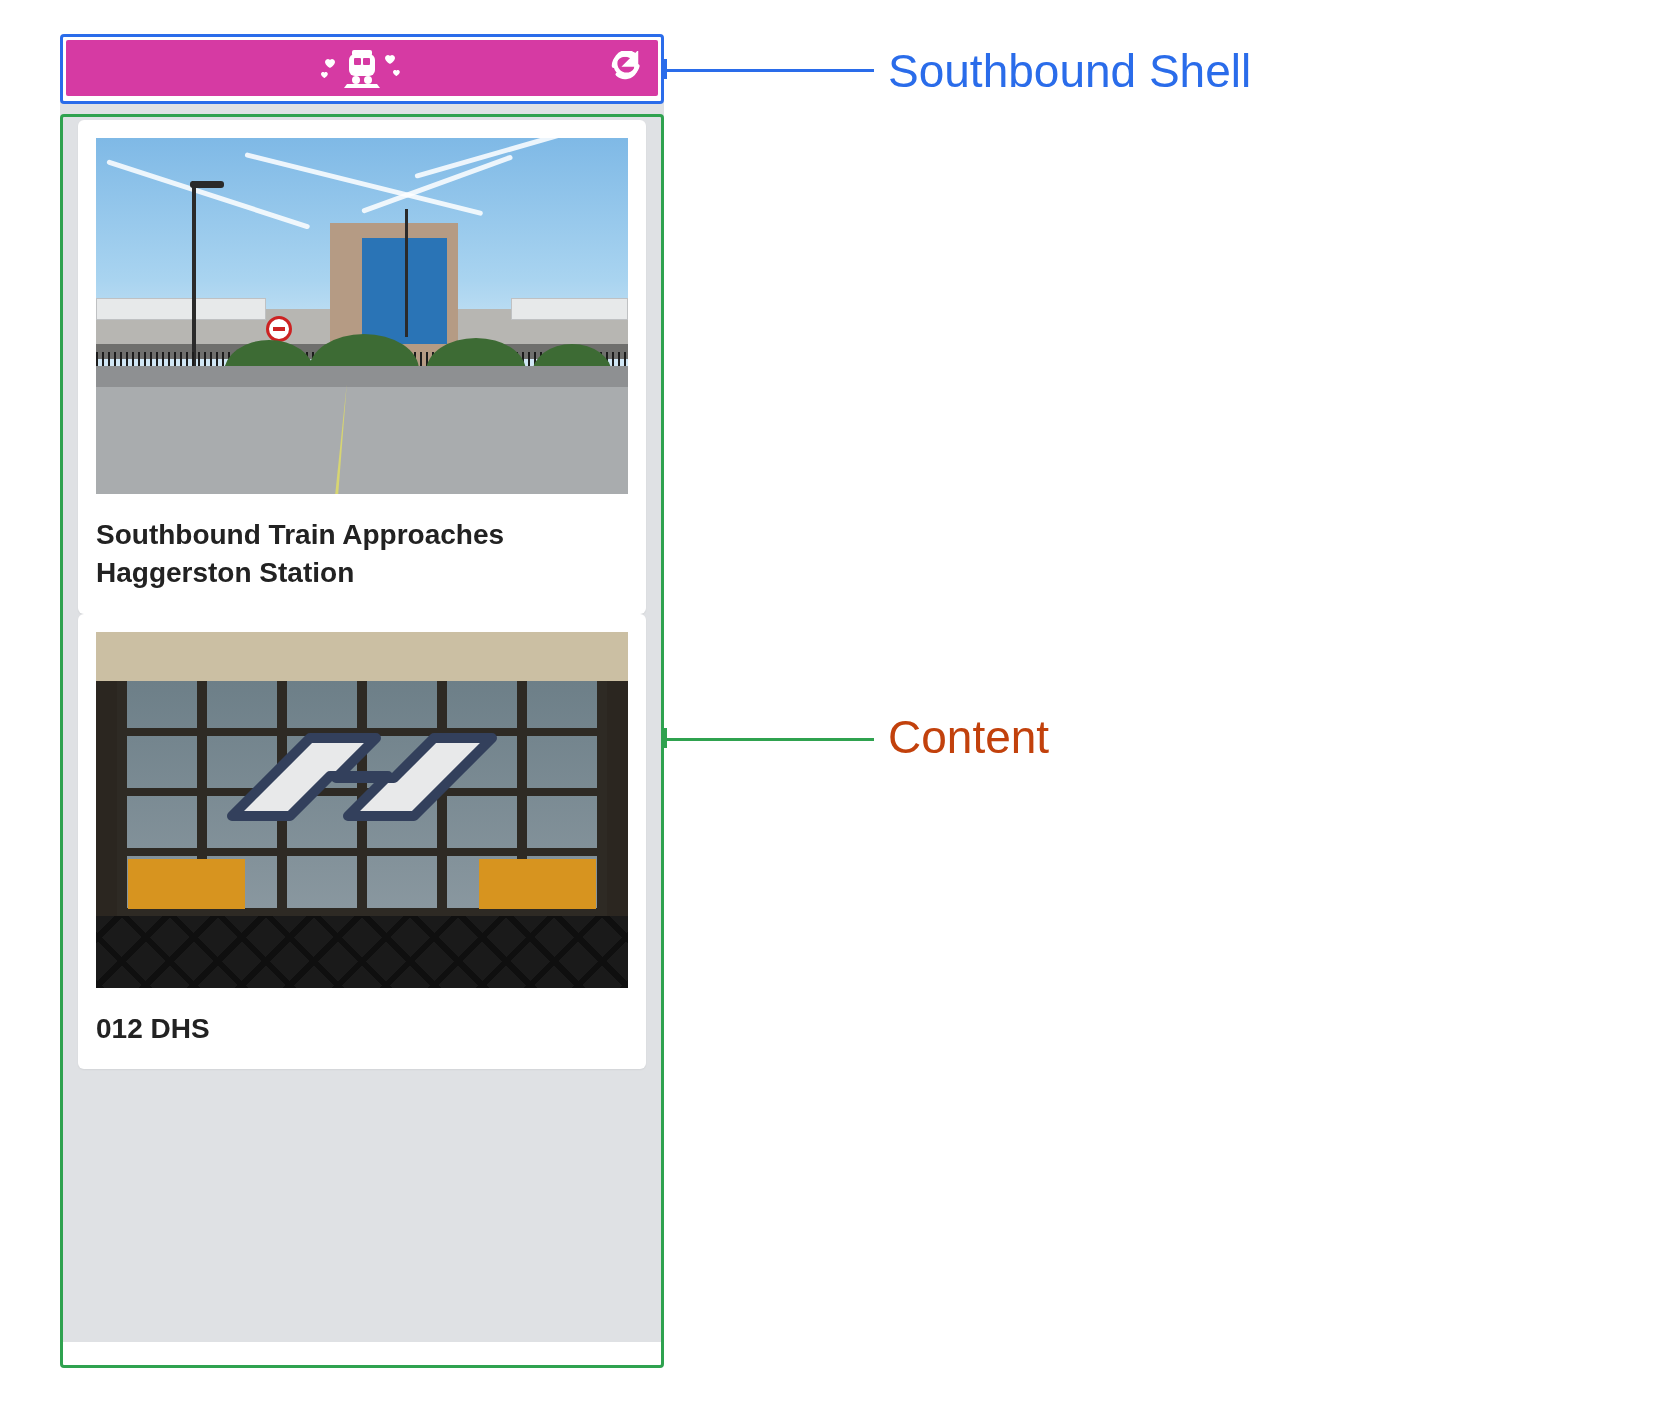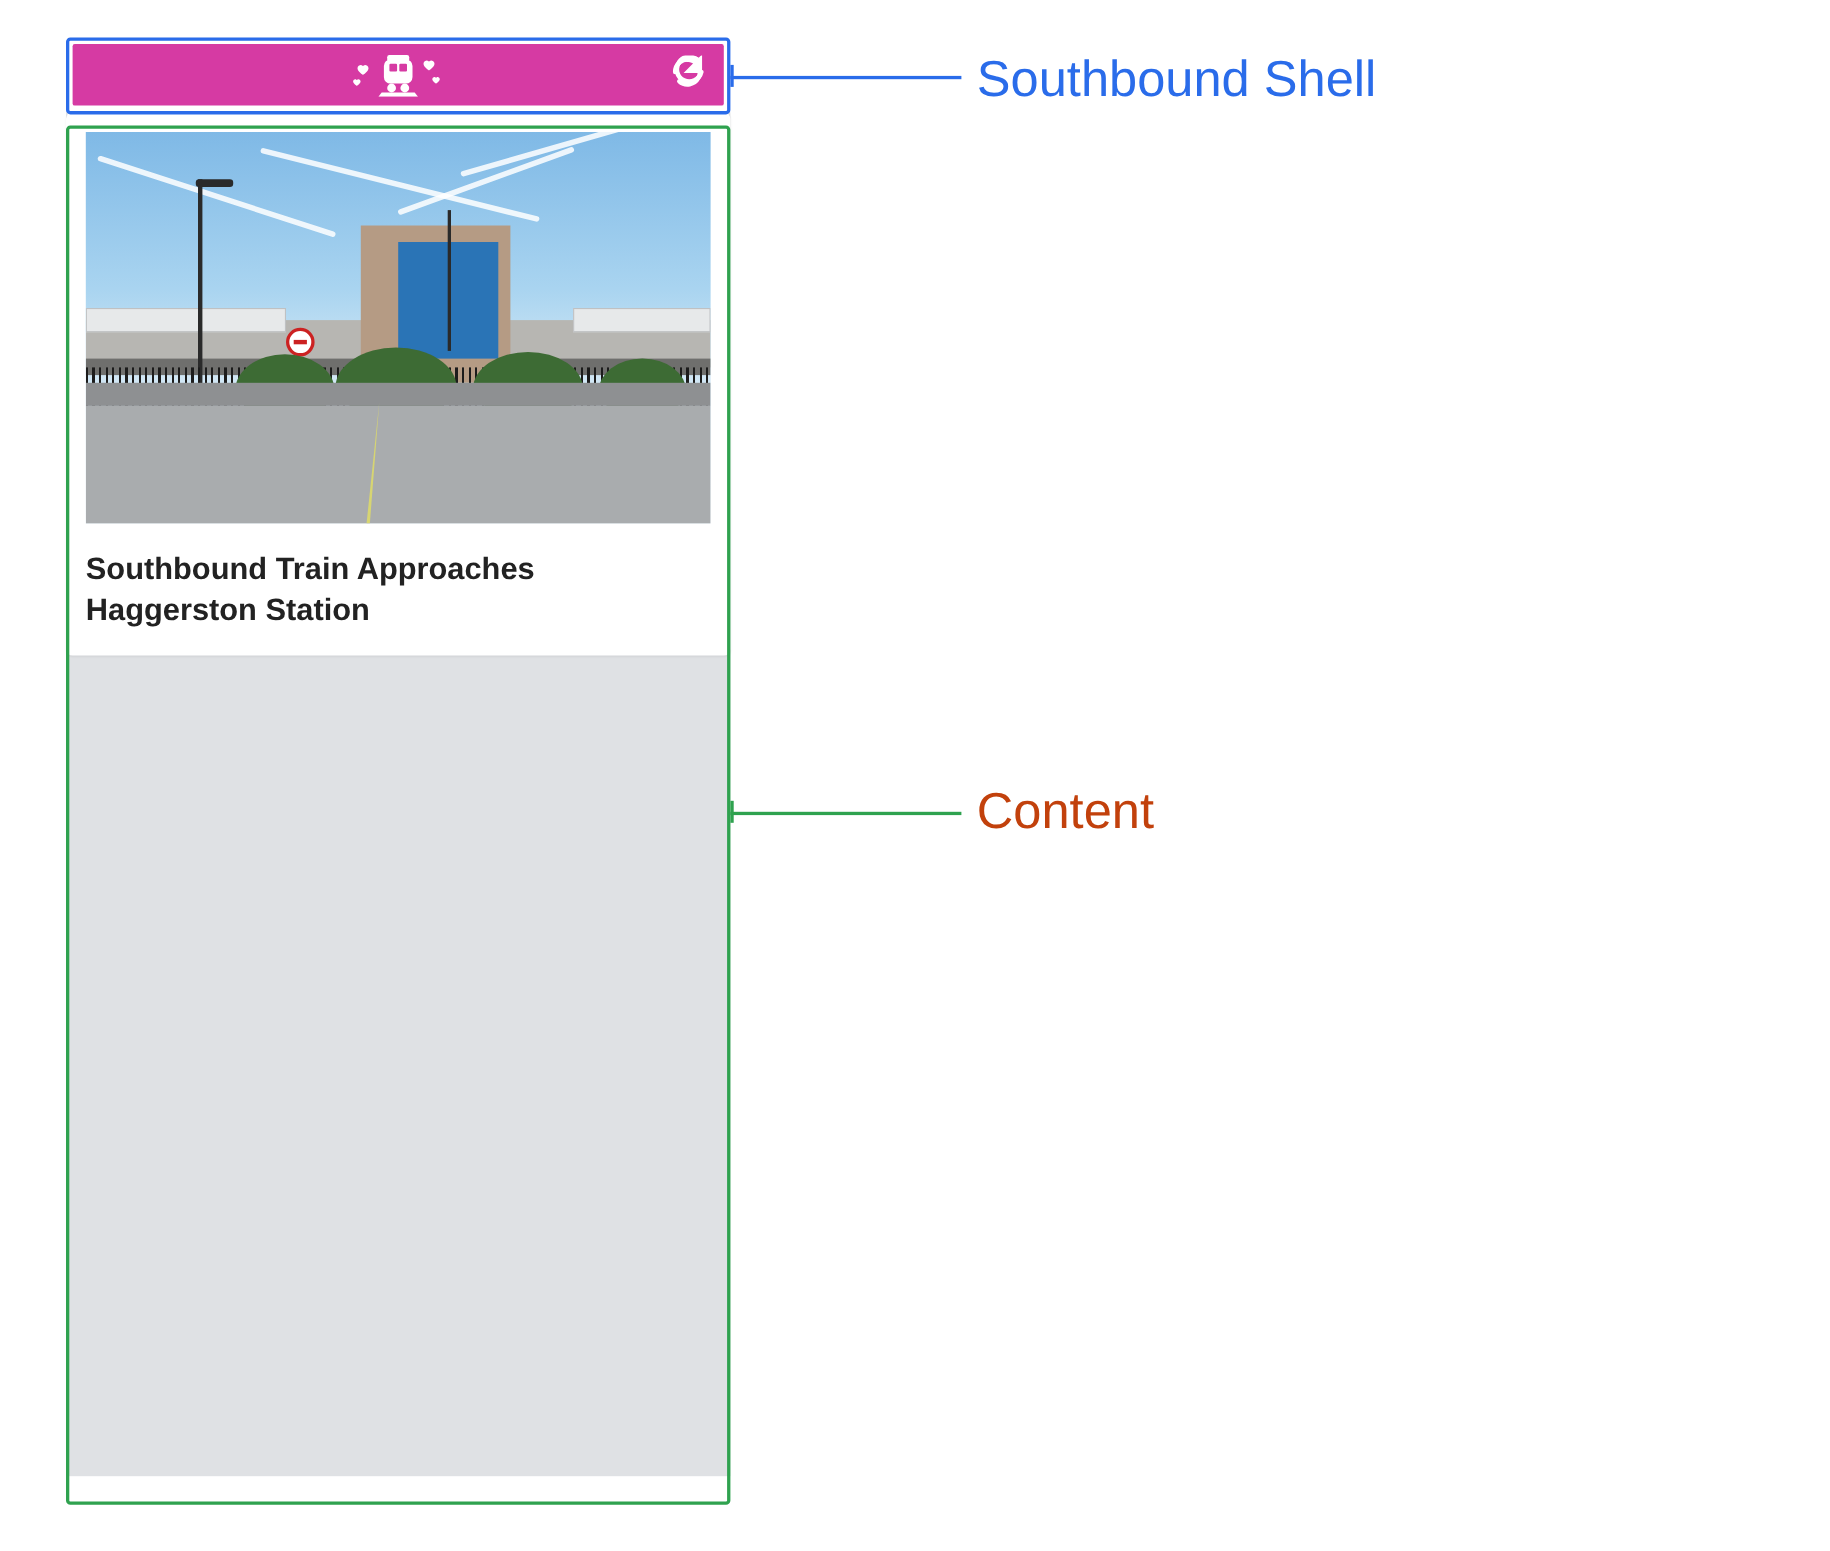--- a/index.html
+++ b/index.html
@@ -63,20 +63,21 @@
     right: 18px;
     top: 50%;
     transform: translateY(-50%);
     color: #fff;
     cursor: pointer;
   }
 
   
   .content {
     background: #dfe1e4;
+    padding: 18px;
     display: flex;
     flex-direction: column;
     min-height: 1240px;
   }
 
   .card {
     background: #ffffff;
     border-radius: 6px;
     padding: 18px 18px 22px 18px;
     box-shadow: 0 1px 2px rgba(0,0,0,0.06);
@@ -230,20 +231,35 @@
         <div class="bush" style="left:40%; bottom:28%; width:110px; height:60px;"></div>
         <div class="bush" style="left:62%; bottom:28%; width:100px; height:56px;"></div>
         <div class="bush" style="left:82%; bottom:28%; width:80px; height:50px;"></div>
         <div class="sidewalk"></div>
         <div class="road"></div>
         <div style="position:absolute;left:46%;bottom:0;width:0;height:0;border-left:3px solid #d7d572;border-bottom:0;border-top:110px solid transparent;transform:skewX(-6deg);"></div>
       </div>
       <div class="card-title">Southbound Train Approaches Haggerston Station</div>
     </div>
 
+    <div class="card">
+      <div class="card-img scene2">
+        <div class="fascia"></div>
+        <div class="glassgrid"></div>
+        <div class="amberpane l"></div>
+        <div class="amberpane r"></div>
+        <div class="truss"></div>
+        <span class="ns-logo">
+          <svg width="300" height="130" viewBox="0 0 300 130">
+            <path d="M20 88 L78 88 L118 48 L176 48 L136 88 L202 88 L280 10 L222 10 L182 50 L124 50 L164 10 L98 10 Z" fill="#e8e9ea" stroke="#33405c" stroke-width="10" stroke-linejoin="round"></path>
+          </svg>
+        </span>
+      </div>
+      <div class="card-title">012 DHS</div>
+    </div>
 
   </div>
 </div>
 
 <div class="shell-box"></div>
 <div class="content-box"></div>
 
 <div class="connector blue" style="left:664px; top:69px; width:210px;"></div>
 <div class="tick blue" style="left:664px; top:59px; height:20px;"></div>
 

